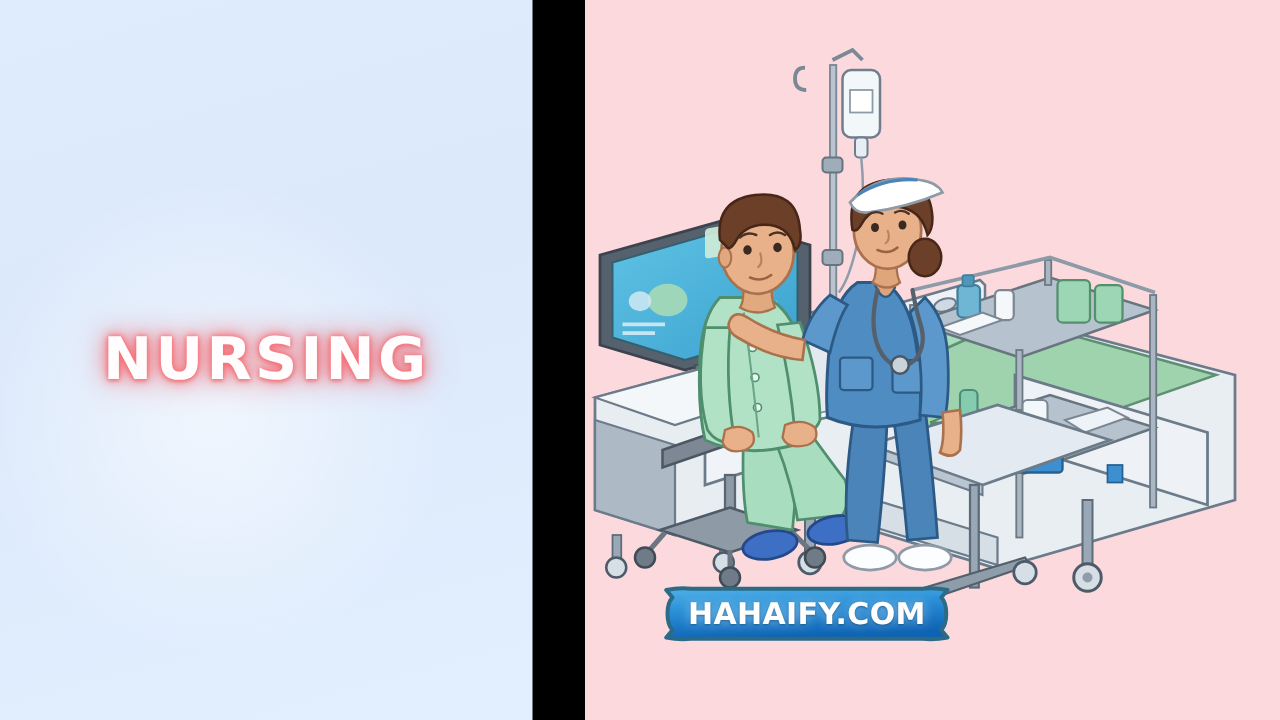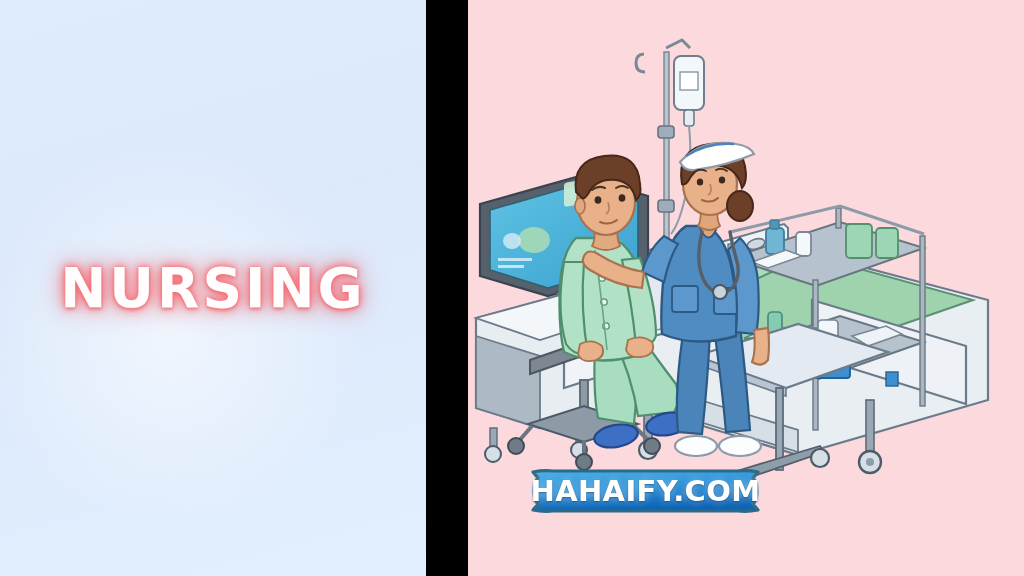--- a/index.html
+++ b/index.html
@@ -29,21 +29,21 @@
     color:#fffdfd;
     letter-spacing:.055em;
     line-height:1.07;
     text-shadow:
        0 0 3px  rgba(255,120,125,.95),
        0 0 8px  rgba(248,96,104,.90),
        0 0 17px rgba(244,86,94,.70),
        0 0 30px rgba(242,92,100,.45),
        0 2px 3px rgba(190,60,66,.35);
   }
-  #title-line-1 { font-size:55px; }
+  #title-line-1 { font-size:47px; }
   #title-line-2 { font-size:67px; margin-top:14px; }
 
   
   #divider { width:42px; height:576px; background:#000; flex:0 0 42px; }
 
   
   #right-panel {
     position:relative;
     width:556px; height:576px;
     background:#fcd9dd;
@@ -54,21 +54,21 @@
   
   #brand-badge {
     position:absolute; left:51px; top:468px;
     width:253px; height:46px;
     display:flex; align-items:center; justify-content:center;
   }
   #brand-badge .badge-shape { position:absolute; inset:0; }
   #brand-badge .badge-label {
     position:relative;
     font-family:"DejaVu Sans", sans-serif;
-    font-weight:700; font-size:29px;
+    font-weight:700; font-size:24px;
     letter-spacing:.012em;
     color:#ffffff;
     text-shadow:0 1px 2px rgba(10,55,95,.55), 0 0 9px rgba(210,240,255,.55);
     white-space:nowrap;
   }
 </style>
 </head>
 <body>
 
 <div id="page">

